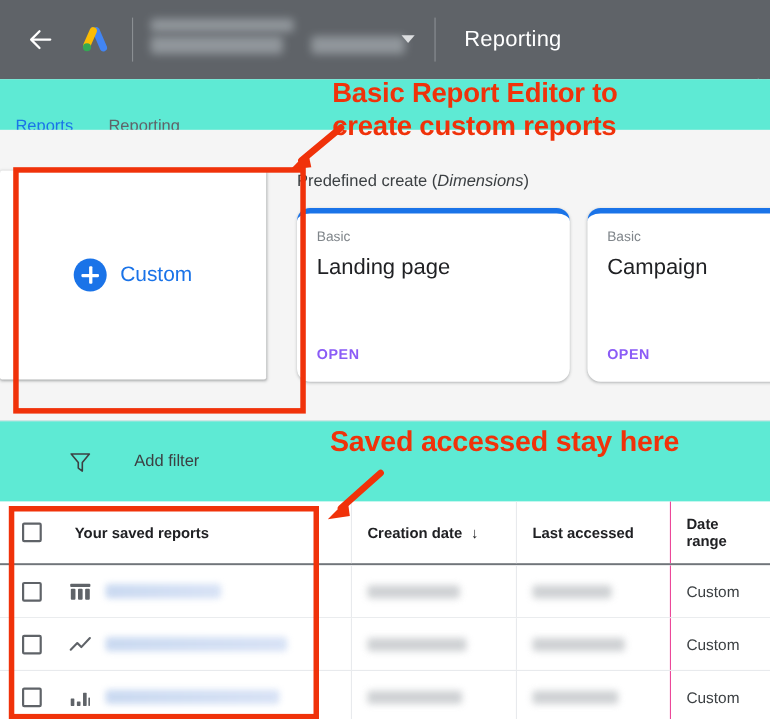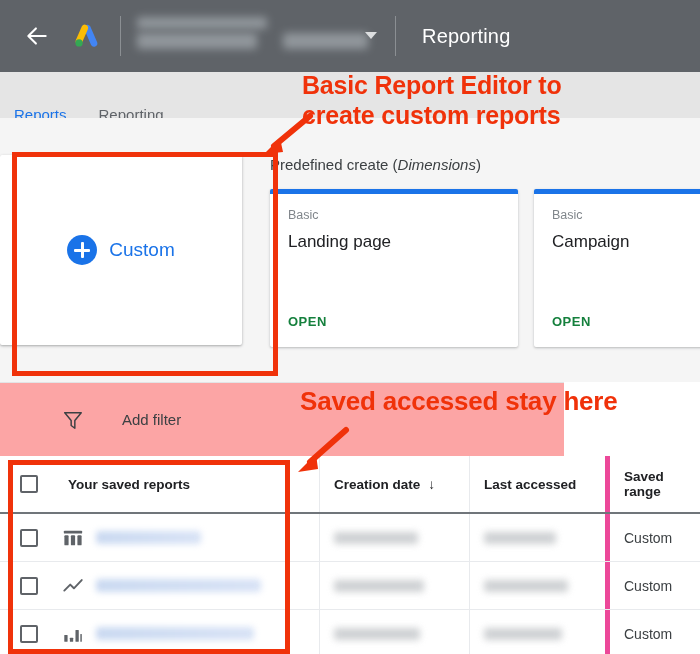--- a/index.html
+++ b/index.html
@@ -49,21 +49,21 @@
   .corner-label {
     position: absolute; right: 2px; top: 41px;
     color: #cfd2d5; font-size: 8px; letter-spacing: .4px;
     font-weight: 700;
     margin-top: 29px;
   }
 
   
   .tabbar {
     position: absolute; left: 0; top: 72px; width: 700px; height: 62px;
-    background: #e5e5e5; border-bottom: 1px solid #e3e4e6;
+    background: #5eead4; border-bottom: 1px solid #e3e4e6;
     display: flex; align-items: flex-end;
   }
   .tab {
     font-size: 15px; padding: 0 0 10px 0; margin-left: 14px;
     color: #5f6368; position: relative; cursor: pointer;
   }
   .tab:first-child { margin-left: 14px; }
   .tab + .tab { margin-left: 32px; }
   .tab.active { color: #1a73e8; font-weight: 400; }
   .tab.active::after {
@@ -102,37 +102,37 @@
   .strip-div {
     width: 1px; background: #dadce0; height: 230px; align-self: center;
   }
 
   .predef-col { flex: 1; padding: 38px 0 0 28px; position: relative; }
   .predef-title { font-size: 15px; color: #3c4043; margin-bottom: 16px; }
   .predef-title i { }
   .cards-row { display: flex; gap: 16px; }
   .rcard {
     width: 248px; min-width: 248px; height: 158px; background: #fff;
-    border-radius: 2px; border-top: 5px solid #1a73e8;
+    border-radius: 12px; border-top: 5px solid #1a73e8;
     box-shadow: 0 1px 3px rgba(60,64,67,.22), 0 1px 2px rgba(60,64,67,.12);
     padding: 14px 18px 0 18px; position: relative;
     display: flex; flex-direction: column; cursor: pointer;
   }
   .rcard-kicker { font-size: 12.5px; color: #80868b; margin-bottom: 10px; }
-  .rcard-title { font-size: 17px; color: #202124; white-space: nowrap; }
+  .rcard-title { font-size: 20px; color: #202124; white-space: nowrap; }
   .rcard-open {
     position: absolute; left: 18px; bottom: 18px;
-    font-size: 13px; font-weight: 700; color: #15803d; letter-spacing: .5px;
+    font-size: 13px; font-weight: 700; color: #8b5cf6; letter-spacing: .5px;
     cursor: pointer;
   }
 
   
   .filterbar {
-    position: absolute; left: 0; top: 382px; width: 564px; height: 74px;
-    background: #fca5a5; border-top: 1px solid #e3e4e6;
+    position: absolute; left: 0; top: 382px; width: 700px; height: 74px;
+    background: #5eead4; border-top: 1px solid #e3e4e6;
     display: flex; align-items: center;
   }
   .funnel { margin-left: 62px; width: 22px; height: 22px; color: #3c4043; }
   .addfilter { margin-left: 38px; font-size: 15px; color: #3c4043; cursor: pointer; }
 
   
   .table { position: absolute; left: 0; top: 456px; width: 700px; }
   .trow { display: flex; align-items: stretch; background: #fff; }
   .thead { border-bottom: 2px solid #70757a; }
   .tbody-row { border-bottom: 1px solid #e8eaed; height: 48px; }
@@ -142,21 +142,21 @@
     background: #fff; cursor: pointer;
   }
   .c-name { flex: 1; display: flex; align-items: center; gap: 12px;
             padding-left: 4px; border-right: 1px solid #e8eaed; }
   .row-icon { width: 22px; height: 22px; color: #5f6368; flex: none; }
   .thead .c-name { font-size: 13.5px; font-weight: 700; color: #202124;
                    padding-left: 10px; }
   .c-created { width: 150px; display: flex; align-items: center;
                padding-left: 14px; border-right: 1px solid #e8eaed; }
   .c-access { width: 140px; display: flex; align-items: center;
-              padding-left: 14px; border-right: 5px solid #ec4899; }
+              padding-left: 14px; border-right: 1px solid #ec4899; }
   .c-range { width: 90px; display: flex; align-items: center; padding-left: 14px; }
   .thead .c-created, .thead .c-access, .thead .c-range {
     font-size: 13.5px; font-weight: 700; color: #202124;
   }
   .hdr-cell-txt { display: flex; align-items: center; gap: 8px; }
   .cell-txt { font-size: 14px; color: #3c4043; }
   .cell-blur {
     height: 12px; border-radius: 3px; background: #c6c9cc;
     filter: blur(3.5px); opacity: .85;
   }
@@ -269,21 +269,21 @@
       <div class="c-created">
         <span class="hdr-cell-txt">
           <span>Creation date</span>
           <span>↓</span>
         </span>
       </div>
       <div class="c-access">
         <span>Last accessed</span>
       </div>
       <div class="c-range">
-        <span style="white-space:pre-line; line-height:15px;">Saved
+        <span style="white-space:pre-line; line-height:15px;">Date
 range</span>
       </div>
     </div>
 
     <div class="trow tbody-row">
       <div class="c-check">
         <div class="cbox"></div>
       </div>
       <div class="c-name">
         <span class="row-icon">

